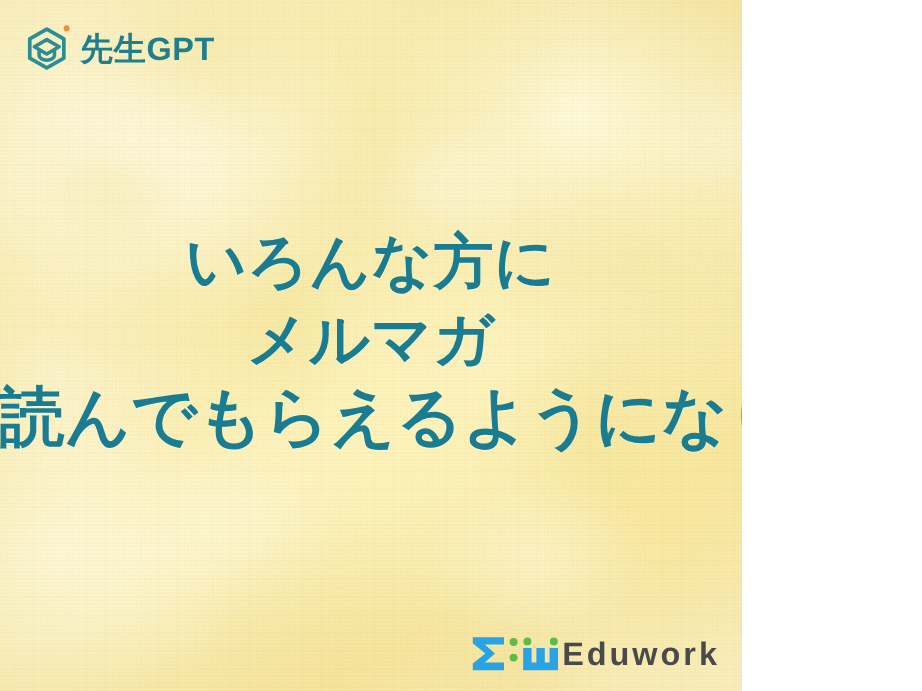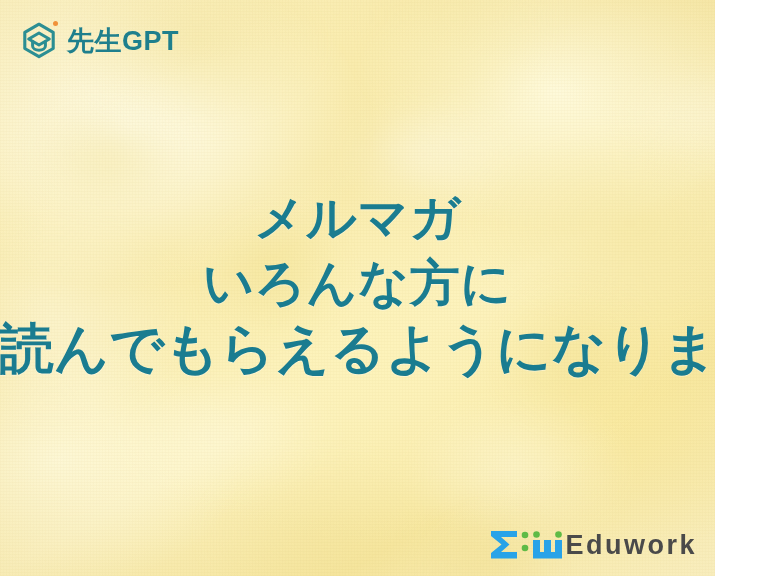--- a/index.html
+++ b/index.html
@@ -8,21 +8,21 @@
   }
   body {
     width: 768px;
     height: 576px;
     overflow: hidden;
     font-family: "Liberation Sans", sans-serif;
   }
 
   #slide {
     position: relative;
-    width: 715px;
+    width: 618px;
     height: 576px;
     overflow: hidden;
     background-color: #86efac;
   }
 
   
   .bg-base {
     position: absolute;
     inset: 0;
     background:
@@ -169,22 +169,22 @@
         <path d="M21 13.0 L31.3 19.0 L21 25.0 L10.7 19.0 Z" fill="none" stroke="#2b8e93" stroke-width="3.0" stroke-linejoin="round"></path>
 
         <path d="M14.6 21.6 L14.6 26.0 C14.6 28.4 17.5 30.2 21 30.2 C24.5 30.2 27.4 28.4 27.4 26.0 L27.4 21.6" fill="none" stroke="#2b8e93" stroke-width="3.0" stroke-linecap="round" stroke-linejoin="round"></path>
       </svg>
       <span class="brand-accent-dot"></span>
     </span>
     <span class="brand-text">先生GPT</span>
   </div>
 
   <div class="headline">
+    <span class="line line-2">いろんな方に</span>
     <span class="line line-1">メルマガ</span>
-    <span class="line line-2">いろんな方に</span>
     <span class="line line-3">読んでもらえるようになりました</span>
   </div>
 
   <div class="eduwork">
     <span class="eduwork-mark">
       <svg width="76" height="34" viewBox="0 0 76 34" aria-hidden="true">
 
         <path d="M2 3 L28 3 L28 9 L12 9 L20.5 16.5 L12 24 L28 24 L28 30.5 L2 30.5 L2 25 L12.5 16.5 L2 8 Z" fill="#29a3e8"></path>
 
         <circle cx="36" cy="7" r="3.3" fill="#5fbb46"></circle>

